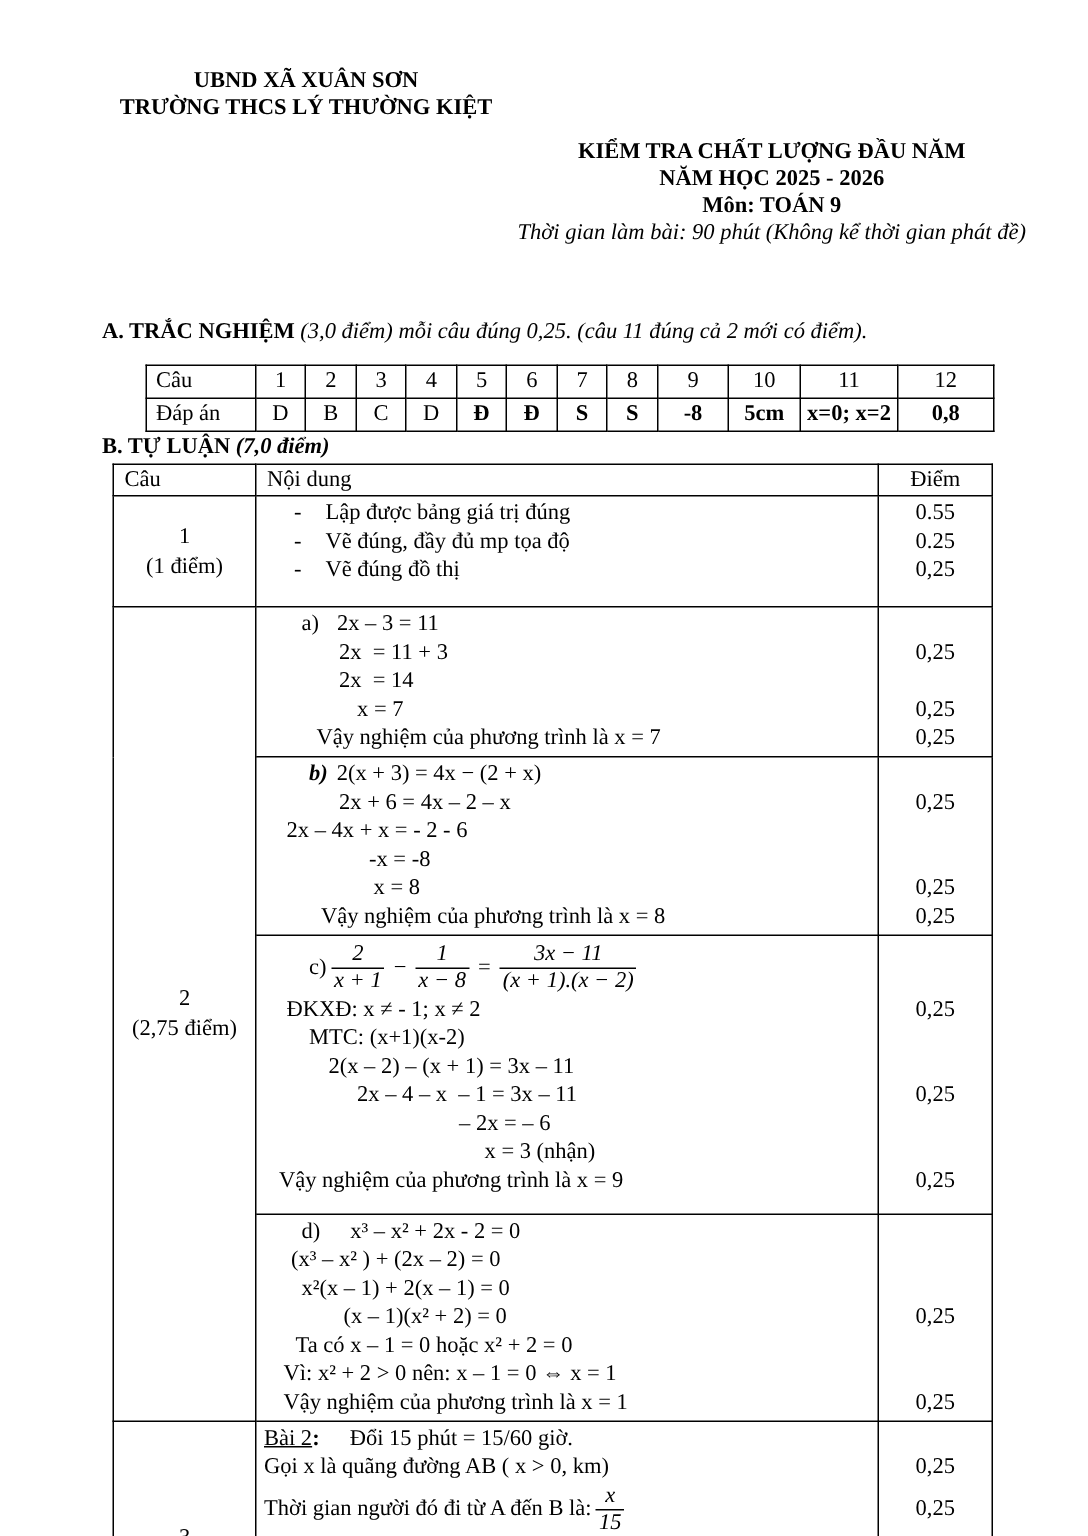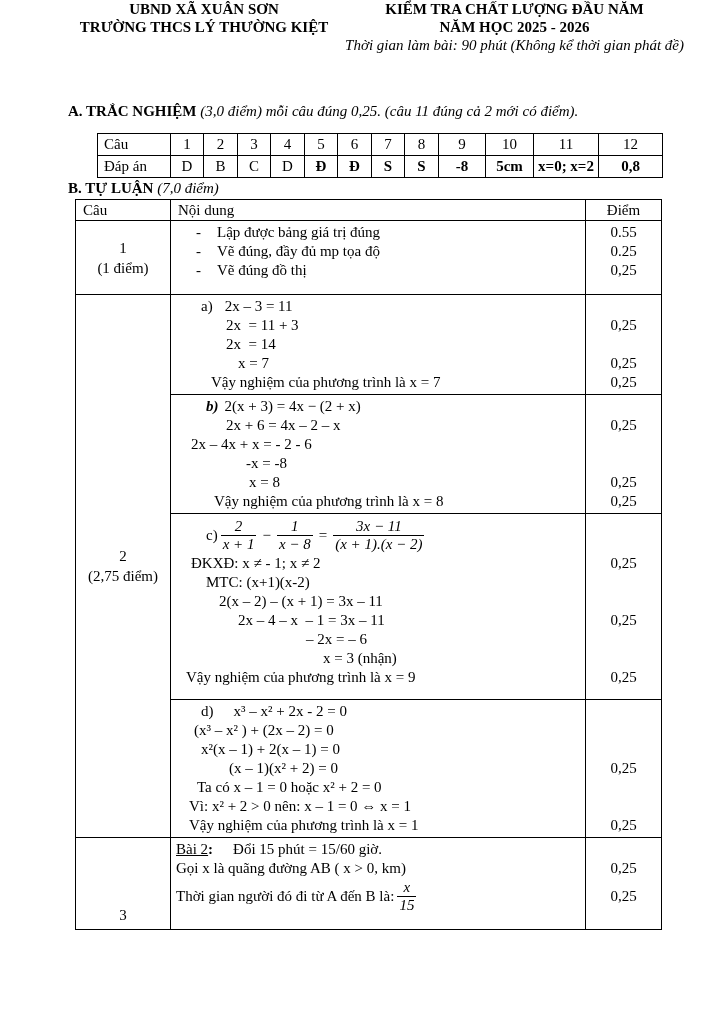--- a/index.html
+++ b/index.html
@@ -1,32 +1,32 @@
 <!DOCTYPE html>
 <html><head>
 <meta charset="utf-8">
 <style>
   * { margin:0; padding:0; box-sizing:border-box; }
   html,body { width:725px; height:1024px; background:#ffffff; overflow:hidden; }
   body { font-family:"Liberation Serif","DejaVu Serif",serif; color:#000; font-size:15px; }
   .page { position:relative; width:725px; height:1024px; }
 
   
-  .header { display:flex; }
+  .header { display:flex; padding-top:45px; }
   .h-left { width:268px; margin-left:70px; text-align:center; font-weight:bold; line-height:18px; }
-  .h-right { width:345px; margin-left:4px; text-align:center; line-height:18px; }
+  .h-right { width:345px; margin-left:4px; text-align:center; line-height:18px;margin-top:47px; }
   .h-right .b { font-weight:bold; }
   .h-right .it { font-style:italic; }
 
   
   .sec-a { margin:47px 0 0 68px; line-height:20px; }
   .sec-b { margin:2px 0 0 68px; line-height:17px; }
   .sec-title { font-weight:bold; }
   .sec-note { font-style:italic; }
-  .sec-b .sec-note { font-weight:normal; }
+  .sec-b .sec-note { font-weight:bold; }
 
   
   table { border-collapse:collapse; }
   .mc-table { margin:12px 0 0 97px; table-layout:fixed; }
   .mc-table td { border:1px solid #000; height:22px; text-align:center; vertical-align:middle; overflow:hidden; }
   .mc-table td.lab { text-align:left; padding-left:6px; }
   .mc-table td.b { font-weight:bold; }
 
   
   .main-table { margin:2px 0 0 75px; table-layout:fixed; width:586px; }
@@ -57,20 +57,21 @@
 <div class="page">
 
   <div class="header">
     <div class="h-left">
       <div>UBND XÃ XUÂN SƠN</div>
       <div>TRƯỜNG THCS LÝ THƯỜNG KIỆT</div>
     </div>
     <div class="h-right">
       <div class="b">KIỂM TRA CHẤT LƯỢNG ĐẦU NĂM</div>
       <div class="b">NĂM HỌC 2025 - 2026</div>
+      <div class="b">Môn: TOÁN 9</div>
       <div class="it">Thời gian làm bài: 90 phút (Không kể thời gian phát đề)</div>
     </div>
   </div>
 
   <div class="sec-a">
     <span class="sec-title">A. TRẮC NGHIỆM</span><span class="sec-note"> (3,0 điểm) mỗi câu đúng 0,25. (câu 11 đúng cả 2 mới có điểm).</span>
   </div>
 
   <table class="mc-table">
     <colgroup>

